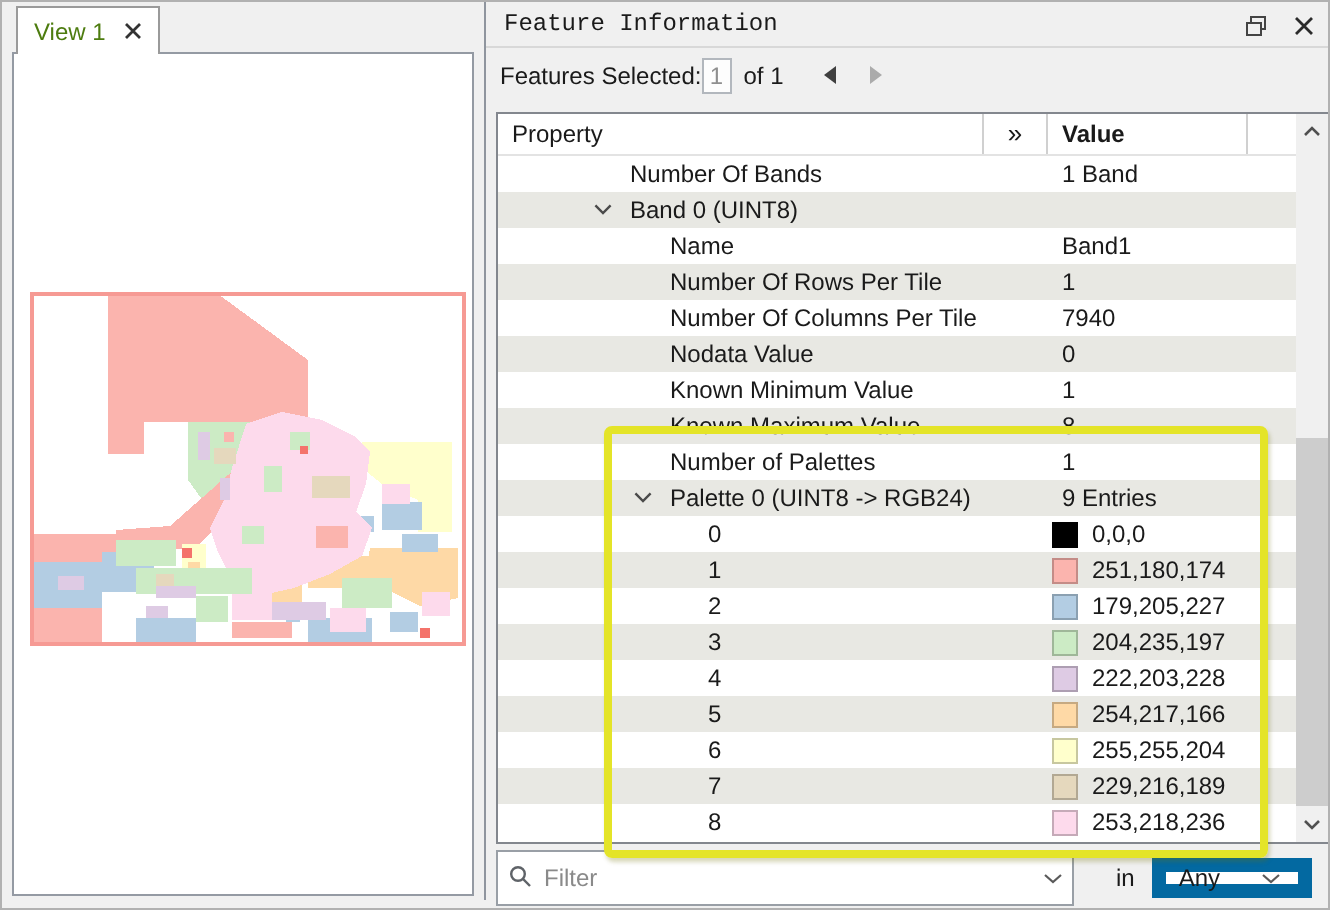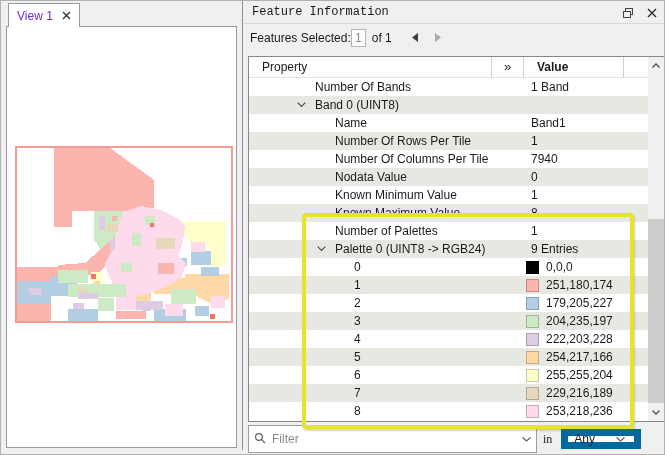--- a/index.html
+++ b/index.html
@@ -4,21 +4,21 @@
 <style>
   * { margin:0; padding:0; box-sizing:border-box; }
   html,body { width:665px; height:455px; }
   body { font-family:"Liberation Sans","DejaVu Sans",sans-serif; font-size:12px; color:#1a1a1a; background:#e4e4e4; }
   .window { position:relative; width:665px; height:455px; background:#f0f0f0; border:1px solid #b1b1b1; overflow:hidden; }
 
   
   .left-pane { position:absolute; left:0; top:0; width:241px; height:455px; background:#f0f0f0; }
   .tabbar { position:absolute; left:0; top:0; width:241px; height:25px; }
   .tab { position:absolute; left:7px; top:2px; height:24px; background:#ffffff; border:1px solid #9a9a9a; border-bottom:none; display:flex; align-items:center; padding:0 8px; gap:9px; z-index:3; }
-  .tab-label { color:#6d28d9; }
+  .tab-label { color:#4d7c0f; }
   .tab-close { display:flex; align-items:center; cursor:default; }
   .view-area { position:absolute; left:5px; top:25px; width:231px; height:422px; background:#ffffff; border:1px solid #949aa3; z-index:1; }
   .map-svg { position:absolute; left:8px; top:119px; }
 
   
   .right-pane { position:absolute; left:241px; top:0; width:423px; height:449px; background:#f0f0f0; border-left:1px solid #8f959e; }
   .panel-titlebar { position:absolute; left:0; top:0; width:100%; height:23px; display:flex; align-items:center; padding-left:9px; border-bottom:1px solid #d8d8d8; background:#f0f0f0;font-family:Liberation Mono, monospace; }
   .panel-title { flex:0 0 auto; }
   .titlebar-icons { position:absolute; right:6px; top:0; height:23px; display:flex; align-items:center; gap:10px; }
   .tb-icon { width:14px; height:14px; display:flex; align-items:center; justify-content:center; }
@@ -26,21 +26,21 @@
   .toolbar { position:absolute; left:0; top:23px; width:100%; height:27px; display:flex; align-items:center; padding-left:7px; background:#f0f0f0; }
   .fs-label { }
   .fs-box { width:15px; height:18px; border:1px solid #b2b7bd; background:#fdfdfd; color:#8f8f8f; display:flex; align-items:center; justify-content:center; margin-right:6px; }
   .fs-of { margin-right:16px; }
   .nav-arrow { width:14px; height:14px; display:flex; align-items:center; justify-content:center; margin-right:9px; }
   .toolbar-right { position:absolute; right:5px; top:23px; height:27px; display:flex; align-items:center; gap:8px; }
 
   
   .prop-table { position:absolute; left:5px; top:55px; width:417px; height:366px; background:#ffffff; border:1px solid #83878e; }
   .table-header { display:flex; height:21px; line-height:20px; border-bottom:1px solid #e3e3e3; background:#ffffff; }
-  .th { padding-left:13px; border-right:1px solid #d0d0d0; overflow:hidden; }
+  .th { padding-left:7px; border-right:1px solid #d0d0d0; overflow:hidden; }
   .th-property { width:243px; }
   .th-expand { width:32px; text-align:center; padding-left:0; font-size:13px; }
   .th-value { width:100px;font-weight:bold; }
   .th-filler { flex:1; border-right:none; }
   .table-body { width:399px; }
   .trow { display:flex; height:18px; line-height:18px; background:#ffffff; }
   .trow.shaded { background:#e8e8e3; }
   .cell-prop { width:275px; display:flex; align-items:center; overflow:hidden; white-space:nowrap; }
   .cell-value { width:124px; display:flex; align-items:center; overflow:hidden; white-space:nowrap; padding-left:7px; }
   .indent1 { padding-left:66px; } .indent1.has-chev { padding-left:48px; }
@@ -53,21 +53,21 @@
   .vscroll { position:absolute; right:0; top:0; width:16px; height:364px; background:#f0f0f0; }
   .vs-btn { position:absolute; left:0; width:16px; height:17px; display:flex; align-items:center; justify-content:center; background:#f0f0f0; }
   .vs-up { top:0; } .vs-down { bottom:0; }
   .vs-thumb { position:absolute; left:0; top:162px; width:16px; height:184px; background:#cdcdcd; }
 
   
   .filterbar { position:absolute; left:0; top:427px; width:100%; height:22px; display:flex; align-items:center; padding-left:5px; background:#f0f0f0; }
   .filter-combo { width:289px; height:28px; background:#ffffff; border:1px solid #999fa6; display:flex; align-items:center; padding:0 4px 0 5px; }
   .filter-placeholder { color:#8a8a8a; flex:1; margin-left:6px; }
   .combo-chev { width:12px; display:flex; justify-content:center; }
-  .in-label { margin:0 9px 0 6px;font-family:Liberation Serif, serif; }
+  .in-label { margin:0 9px 0 21px; }
   .scope-combo { width:80px; height:20px; background:#ffffff; border:7px solid #0369a1; display:flex; align-items:center; padding:0 8px 0 6px; }
   .scope-value { flex:1; }
 
   
   .annotation-box { position:absolute; left:301px; top:212px; width:332px; height:216px; border:4px solid #e4e428; border-radius:4px; box-shadow:1px 2px 2px rgba(110,110,0,.28); z-index:20; pointer-events:none; }
 </style>
 </head>
 <body>
 
 <div class="window">

